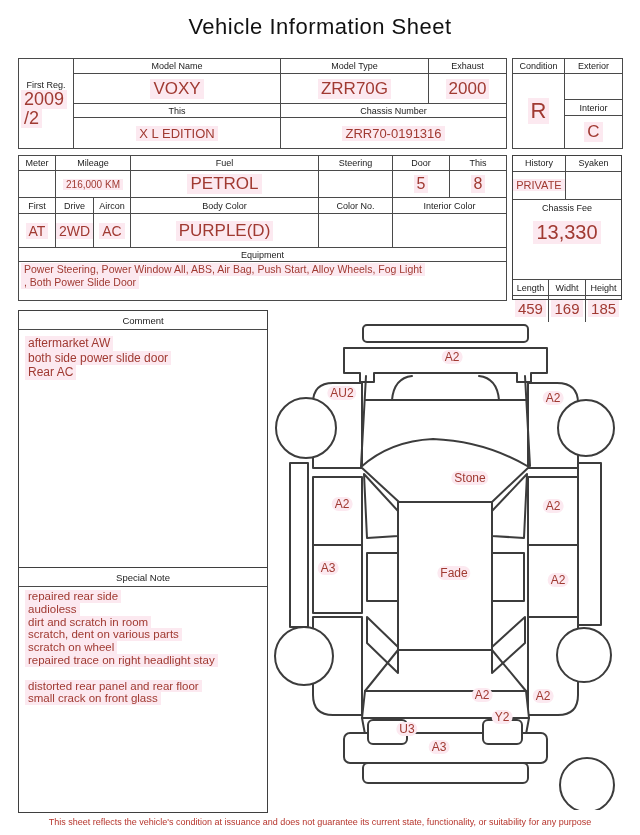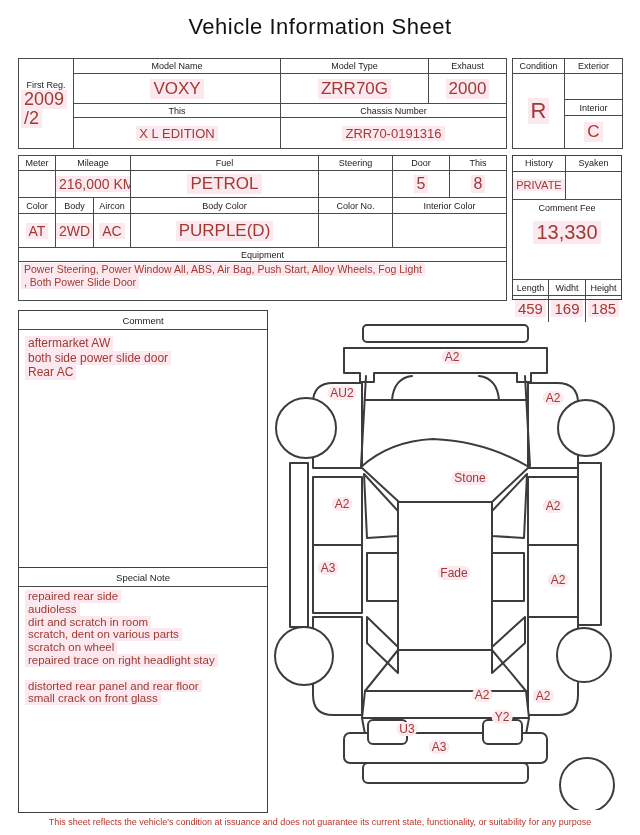--- a/index.html
+++ b/index.html
@@ -16,21 +16,21 @@
   .tbl { position:absolute; border:1.5px solid #3f3f3f; }
   td, th { border:1px solid #4a4a4a; text-align:center; vertical-align:middle; overflow:hidden; }
   th { font-weight:normal; font-size:9px; color:#1b1b1b; }
   .hd { font-weight:normal; font-size:9px; color:#1b1b1b; }
   .hl { background:#fce9f0; color:#a03a32; padding:0 3px; display:inline-block; white-space:nowrap; }
   .v-lg  { font-size:17px; }
   .v-md  { font-size:13px; }
   .v-reg { font-size:18px; line-height:19px; text-align:left; padding-left:2px; }
   .v-R   { font-size:22px; }
   .v-C   { font-size:17px; }
-  .v-km  { font-size:14px; }
+  .v-km  { font-size:10px; }
   .v-door{ font-size:16px; }
   .v-shift{ font-size:14px; }
   .v-priv{ font-size:11px; }
   .v-fee { font-size:20px; }
   .v-dim { font-size:15px; }
   .eq-body { text-align:left; vertical-align:top; padding:1px 2px; }
   .eq-line { font-size:10.5px; line-height:13px; }
   .box { position:absolute; border:1.5px solid #3f3f3f; background:#fff; }
   .box-hd { border-bottom:1px solid #4a4a4a; text-align:center; font-size:9.5px; padding:4px 0 3px 0; color:#1b1b1b; }
   .box-body { padding:6px 5px 0 6px; }
@@ -135,22 +135,22 @@
     </tr>
     <tr style="height:27px">
       <td></td>
       <td colspan="2" class="v-km"><span class="hl">216,000 KM</span></td>
       <td class="v-lg"><span class="hl">PETROL</span></td>
       <td></td>
       <td class="v-door"><span class="hl">5</span></td>
       <td class="v-door"><span class="hl">8</span></td>
     </tr>
     <tr style="height:16px">
-      <th>Color</th>
-      <th>Body</th>
+      <th>First</th>
+      <th>Drive</th>
       <th>Aircon</th>
       <th>Body Color</th>
       <th>Color No.</th>
       <th colspan="2">Interior Color</th>
     </tr>
     <tr style="height:34px">
       <td class="v-shift"><span class="hl">AT</span></td>
       <td class="v-shift"><span class="hl">2WD</span></td>
       <td class="v-shift"><span class="hl">AC</span></td>
       <td class="v-lg"><span class="hl">PURPLE(D)</span></td>
@@ -180,21 +180,21 @@
         <th style="border-top:none; border-left:none;">History</th>
         <th style="border-top:none; border-right:none;">Syaken</th>
       </tr>
       <tr style="height:28px">
         <td class="v-priv" style="border-left:none; border-bottom:none;"><span class="hl">PRIVATE</span></td>
         <td style="border-right:none; border-bottom:none;"></td>
       </tr>
     </tbody>
       </table>
     <div class="recycle sep-top">
-      <span class="hd">Comment Fee</span>
+      <span class="hd">Chassis Fee</span>
       <span class="hl v-fee">13,330</span>
     </div>
     <table class="sep-top" style="height:42px;margin-top:20px;">
       <colgroup>
           <col style="width:35px">
           <col style="width:37px">
           <col style="width:35px">
         </colgroup>
       <tbody>
           <tr style="height:16px">

